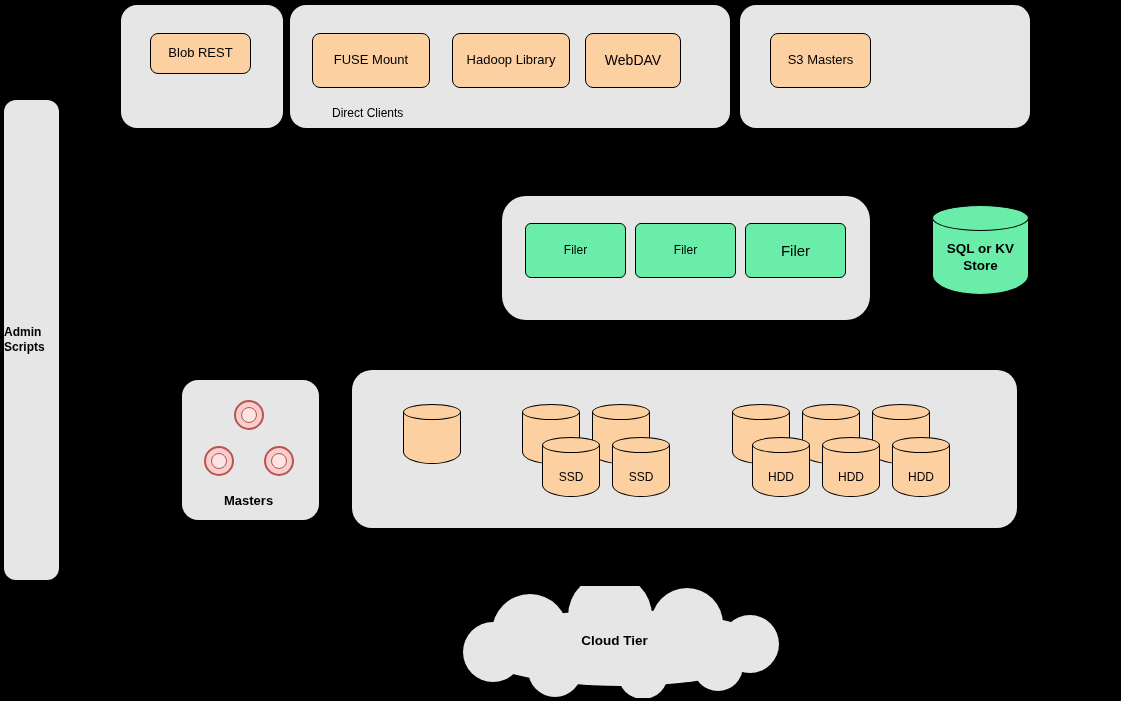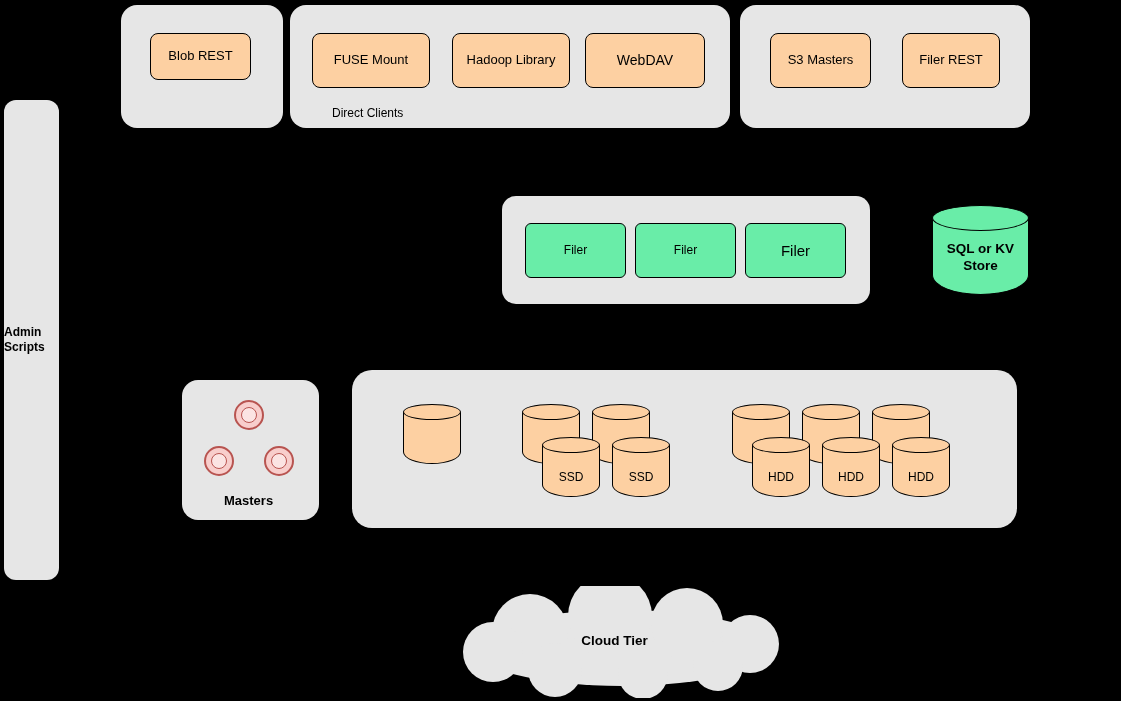--- a/index.html
+++ b/index.html
@@ -86,40 +86,39 @@
   .cloud-svg g { fill: var(--container, #e6e6e6); }
   .cloud-label {
     position: absolute; left: 0; right: 16px; top: 47px;
     text-align: center; font-size: 13.5px; font-weight: bold;
   }
 </style>
 </head>
 <body>
 
 <div class="panel" style="left:121px; top:5px; width:162px; height:123px;">
-  <div class="btn orange" style="left:29px; top:28px; width:101px; height:47px;">Blob REST</div>
+  <div class="btn orange" style="left:29px; top:28px; width:101px; height:41px;">Blob REST</div>
 </div>
 
 <div class="panel" style="left:290px; top:5px; width:440px; height:123px;">
   <div class="btn orange" style="left:22px; top:28px; width:118px; height:55px;">FUSE Mount</div>
   <div class="btn orange" style="left:162px; top:28px; width:118px; height:55px;">Hadoop Library</div>
-  <div class="btn orange" style="left:295px; top:28px; width:120px; height:55px; font-size:14px;">WebDAV</div>
+  <div class="btn orange" style="left:295px; top:28px; width:96px; height:55px; font-size:14px;">WebDAV</div>
   <div class="caption" style="bottom:8px;">Direct Clients</div>
 </div>
 
 <div class="panel" style="left:740px; top:5px; width:290px; height:123px;">
   <div class="btn orange" style="left:30px; top:28px; width:101px; height:55px;">S3 Masters</div>
-  <div class="btn orange" style="left:162px; top:28px; width:98px; height:55px;">Filer REST</div>
 </div>
 
 <div class="panel admin-bar" style="left:4px; top:100px; width:55px; height:480px;">
   <span>Admin Scripts</span>
 </div>
 
-<div class="panel" style="left:502px; top:196px; width:368px; height:108px; border-radius:14px;">
+<div class="panel" style="left:502px; top:196px; width:368px; height:124px; border-radius:24px;">
   <div class="btn green" style="left:23px; top:27px; width:101px; height:55px; font-size:12px;">Filer</div>
   <div class="btn green" style="left:133px; top:27px; width:101px; height:55px; font-size:12px;">Filer</div>
   <div class="btn green" style="left:243px; top:27px; width:101px; height:55px; font-size:15px;">Filer</div>
 </div>
 
 <div class="cyl green big" style="left:932px; top:205px; width:97px; height:90px;">
   <div class="cyl-body"></div>
   <div class="cyl-top"></div>
   <div class="cyl-label">SQL or KV Store</div>
 </div>

